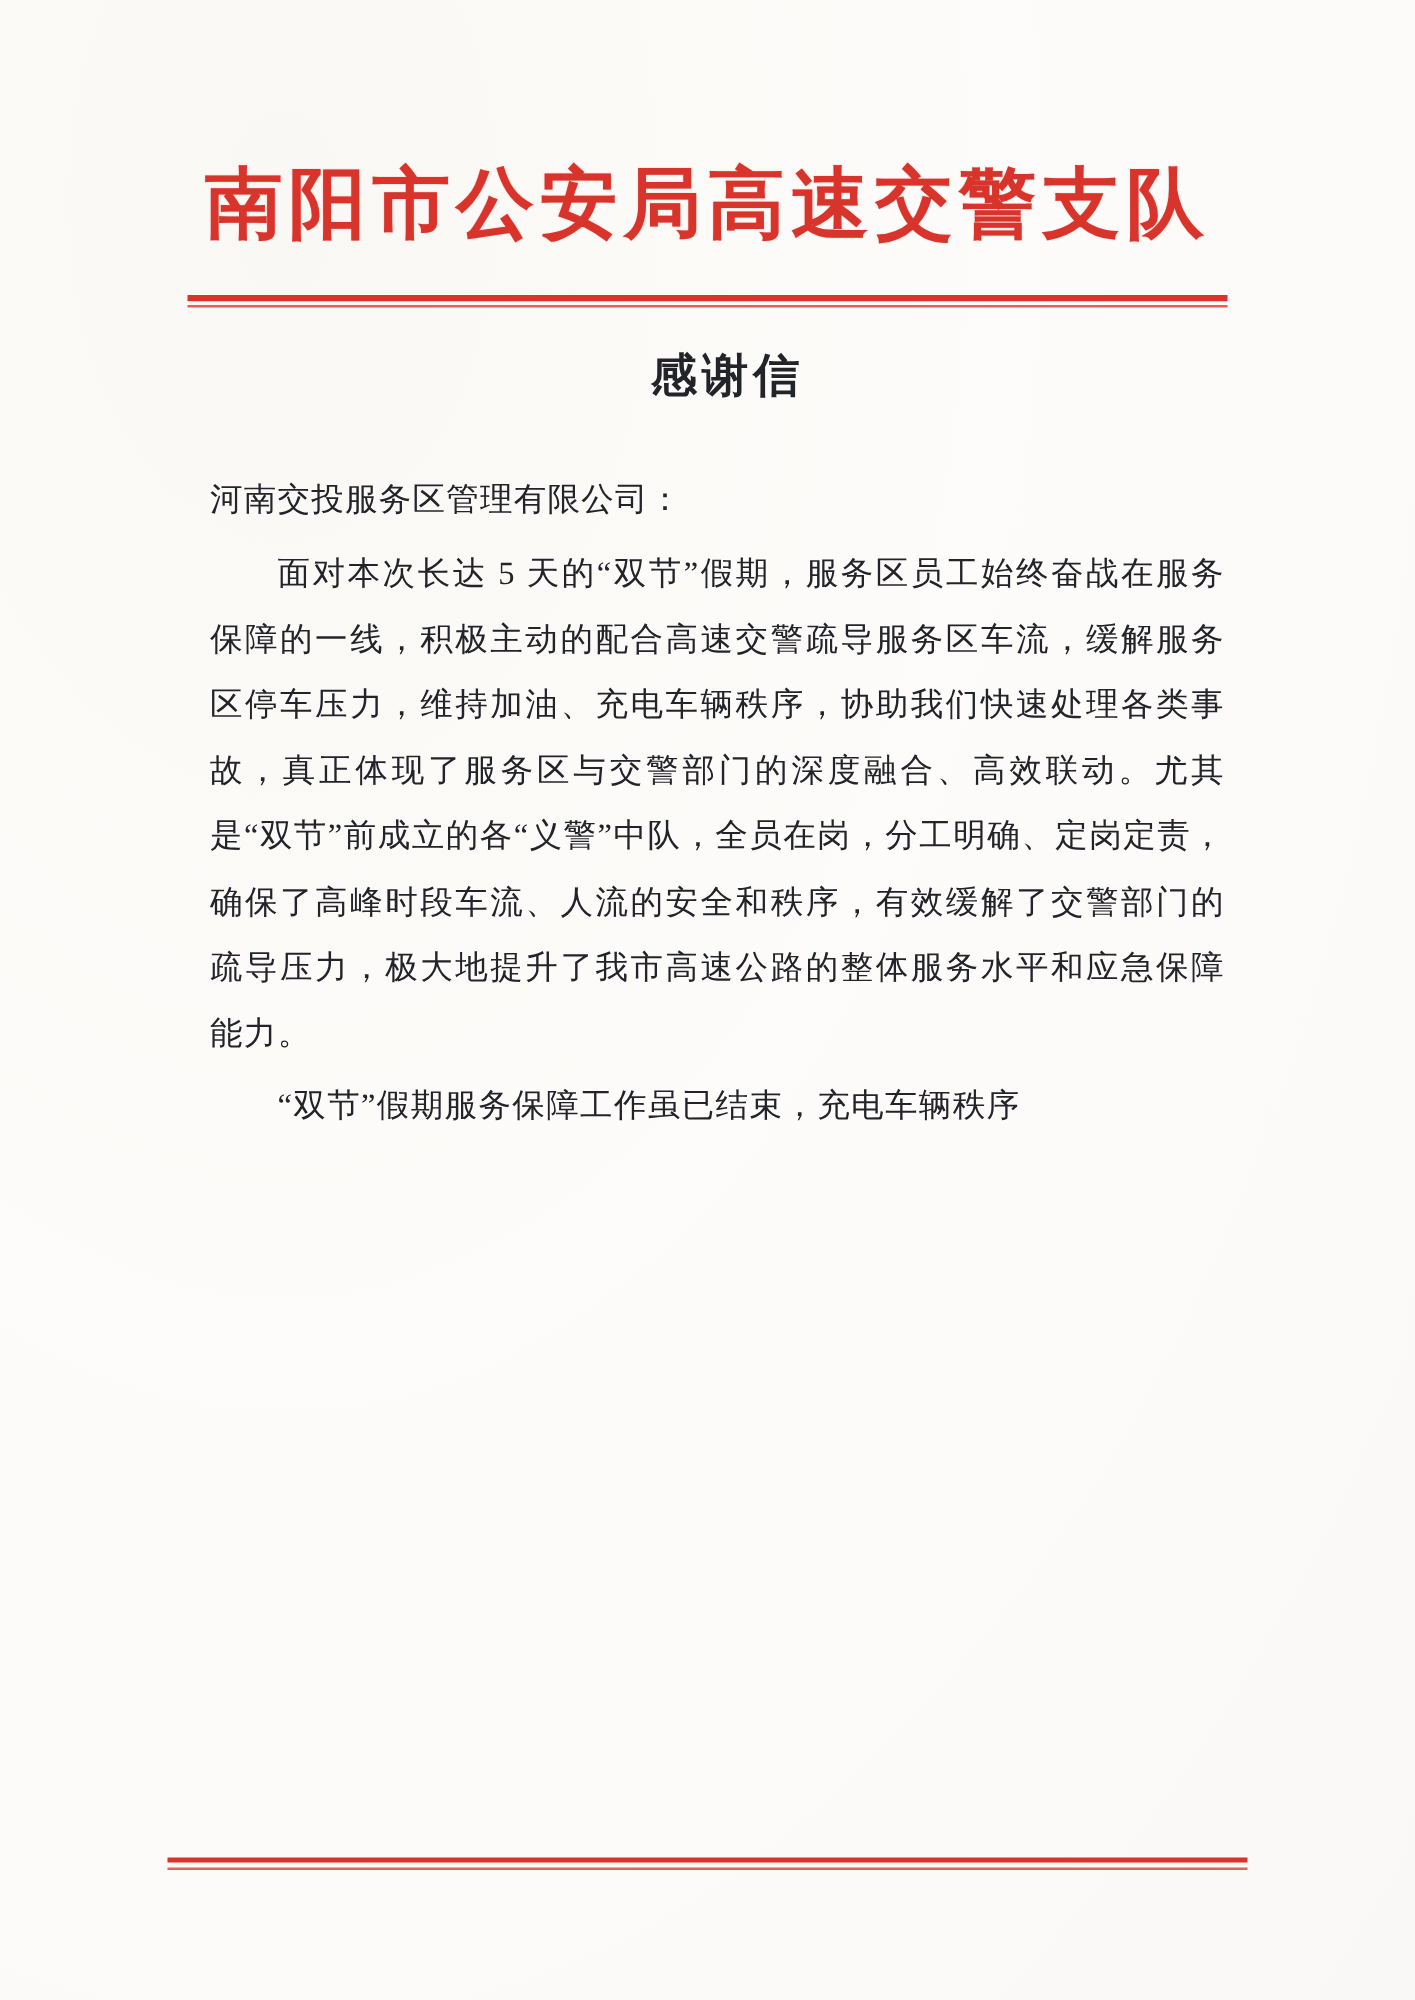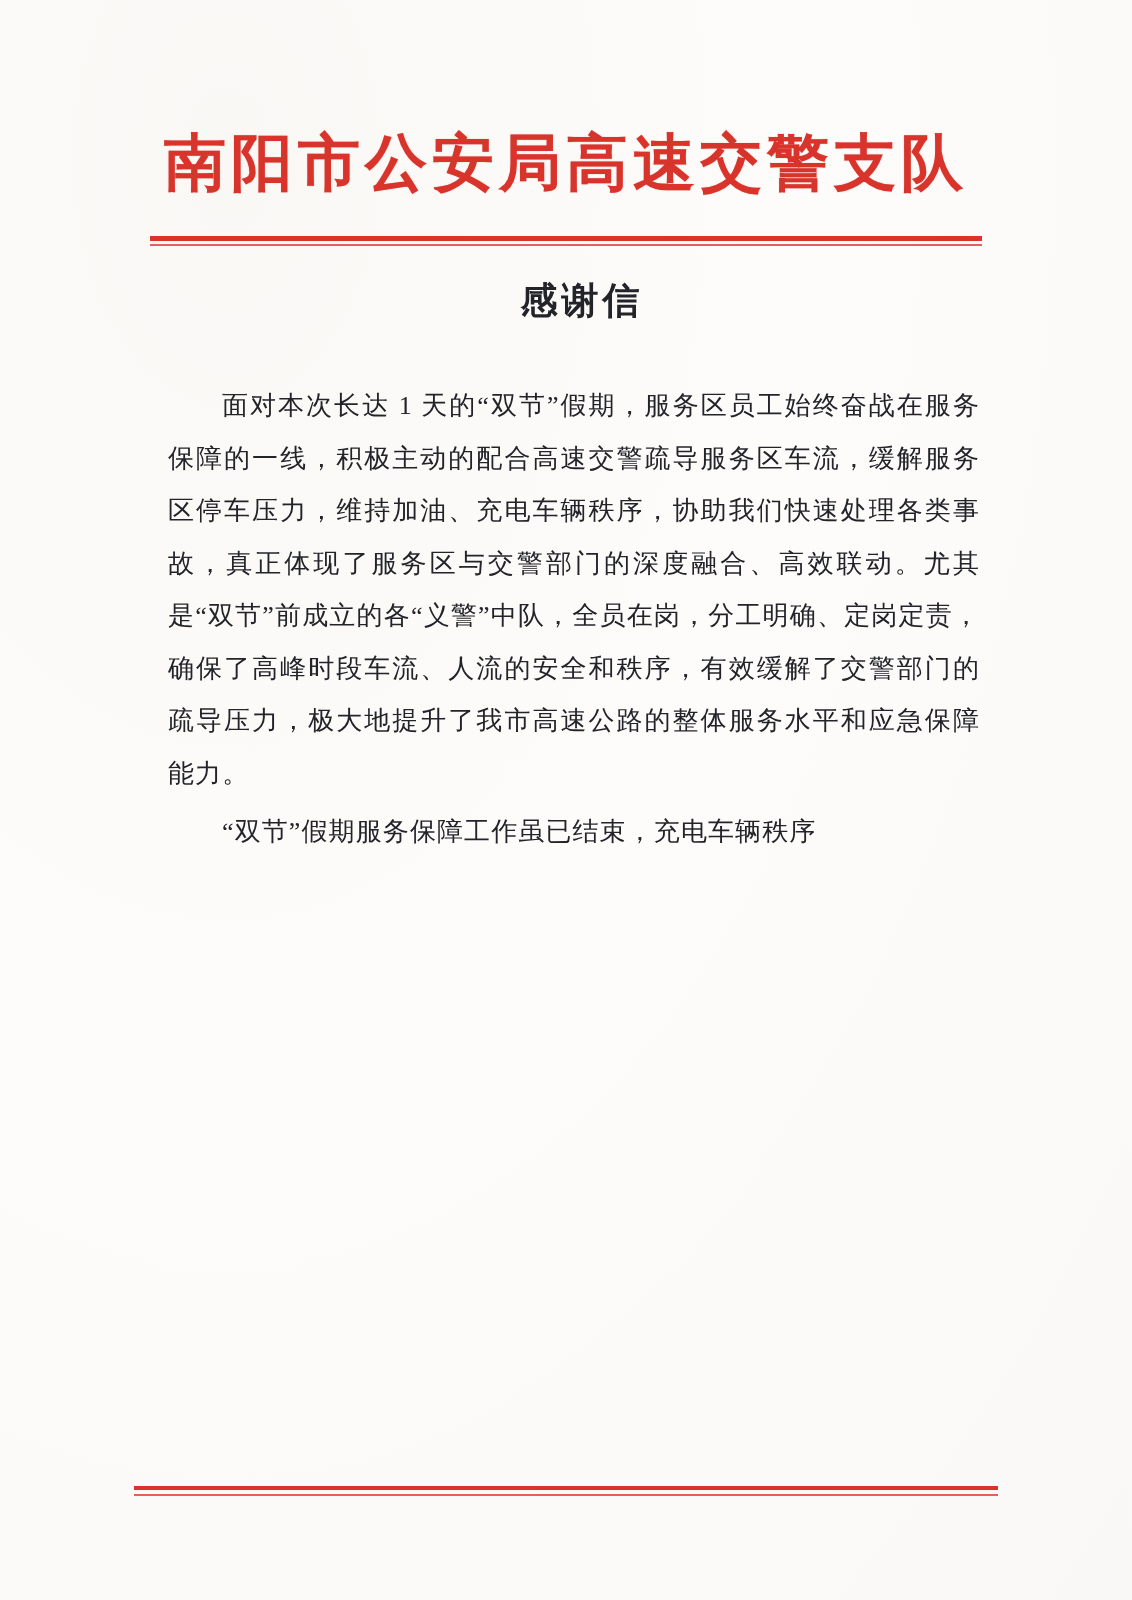--- a/index.html
+++ b/index.html
@@ -128,20 +128,21 @@
   <div class="letterhead">
     <div class="title">南阳市公安局高速交警支队</div>
   </div>
 
   <div class="rule-top"></div>
   <div class="rule-top-thin"></div>
 
   <div class="doc-title">感谢信</div>
 
   <div class="body-area">
-    <p class="para">面对本次长达 1 天的“双节”假期，服务区员工始终奋战在服务保障的一线，积极主动的配合高速交警疏导服务区车流，缓解服务区停车压力，维持加油、充电车辆秩序，协助我们快速处理各类事故，真正体现了服务区与交警部门的深度融合、高效联动。尤其是“双节”前成立的各“义警”中队，全员在岗，分工明确、定岗定责，确保了高峰时段车流、人流的安全和秩序，有效缓解了交警部门的疏导压力，极大地提升了我市高速公路的整体服务水平和应急保障能力。</p>
+    <div class="salutation">河南交投服务区管理有限公司：</div>
+    <p class="para">面对本次长达 5 天的“双节”假期，服务区员工始终奋战在服务保障的一线，积极主动的配合高速交警疏导服务区车流，缓解服务区停车压力，维持加油、充电车辆秩序，协助我们快速处理各类事故，真正体现了服务区与交警部门的深度融合、高效联动。尤其是“双节”前成立的各“义警”中队，全员在岗，分工明确、定岗定责，确保了高峰时段车流、人流的安全和秩序，有效缓解了交警部门的疏导压力，极大地提升了我市高速公路的整体服务水平和应急保障能力。</p>
     <p class="para">“双节”假期服务保障工作虽已结束，充电车辆秩序</p>
   </div>
 
   <div class="rule-bottom-thin"></div>
   <div class="rule-bottom"></div>
 
 </div>
 
 </body></html>

